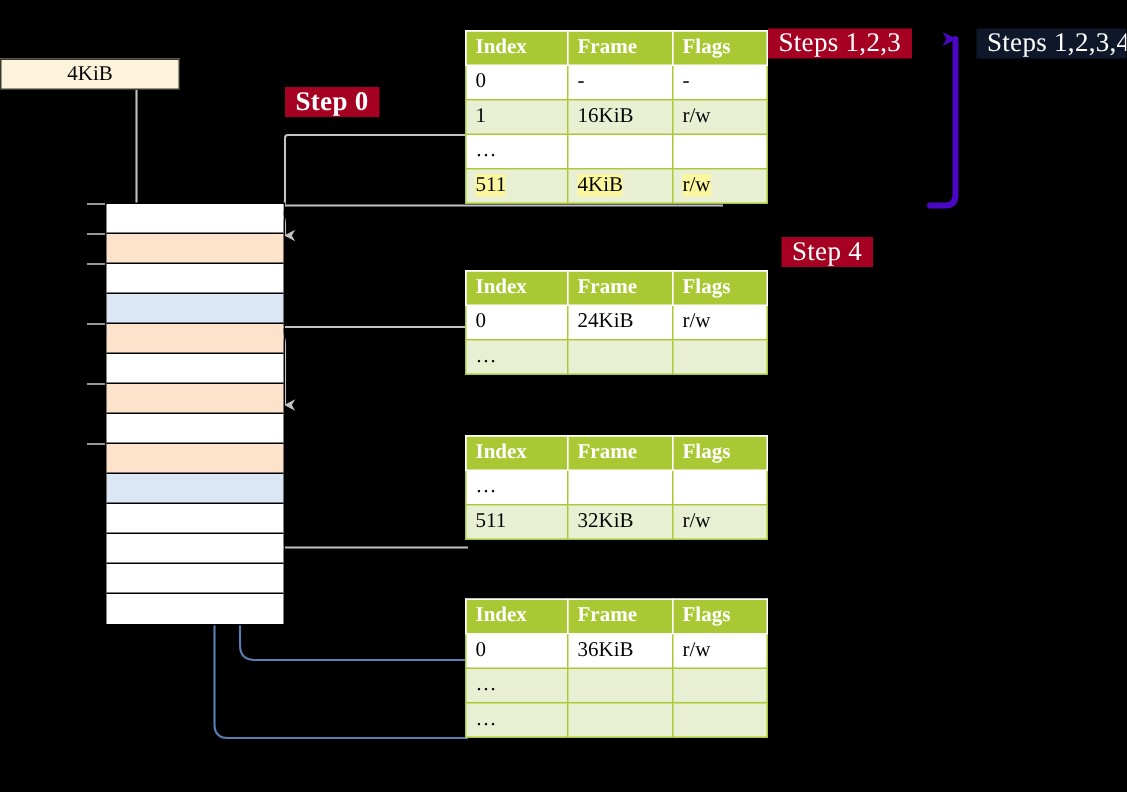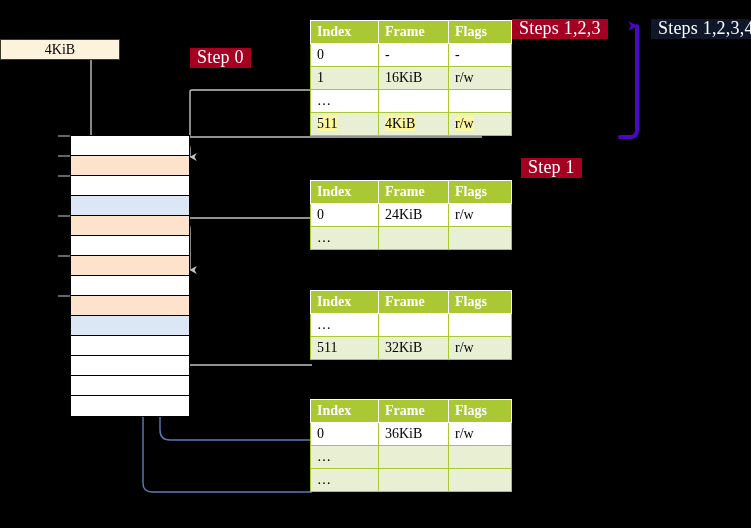--- a/index.html
+++ b/index.html
@@ -176,27 +176,27 @@
       <div class="mrow orange"></div>
       <div class="mrow white"></div>
       <div class="mrow orange"></div>
       <div class="mrow blue"></div>
       <div class="mrow white"></div>
       <div class="mrow white"></div>
       <div class="mrow white"></div>
       <div class="mrow white"></div>
     </div>
 
-  <div class="badge badge-red" style="left:190px; top:48px;">Step 0</div>
+  <div class="badge badge-red" style="left:190px; top:58px;font-weight:bold;">Step 0</div>
 
   <div class="badge badge-red" style="left:512px; top:19px;">Steps 1,2,3</div>
 
   <div class="badge badge-purple" style="left:651px; top:19px;">Steps 1,2,3,4</div>
 
-  <div class="badge badge-red" style="left:521px; top:158px;">Step 1</div>
+  <div class="badge badge-red" style="left:521px; top:158px;">Step 4</div>
 
   <table class="ptable" id="t0" style="left:310px; top:20px;">
       <thead>
         <tr>
           <th class="c-index">Index</th>
           <th class="c-frame">Frame</th>
           <th class="c-flags">Flags</th>
         </tr>
       </thead>
       <tbody>

